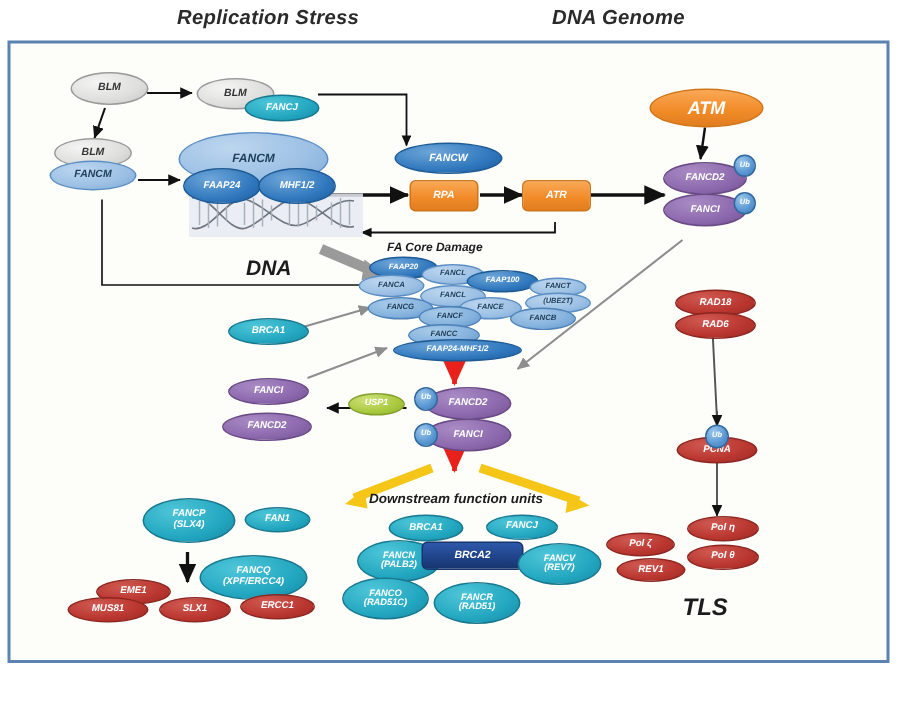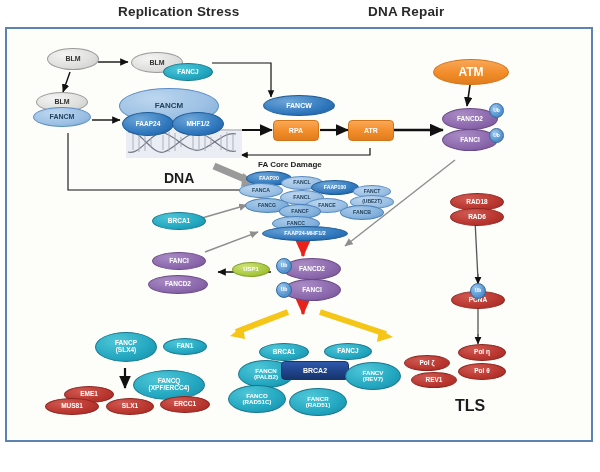--- a/index.html
+++ b/index.html
@@ -3,21 +3,21 @@
 <meta charset="utf-8">
 <style>
   html,body{margin:0;padding:0;}
   body{
     width:600px;height:472px;
     background:#ffffff;
     font-family:"Liberation Sans", sans-serif;
     overflow:hidden;
     position:relative;
   }
-  #stage{position:absolute;left:0;top:0;width:600px;height:340px;}
+  #stage{position:absolute;left:0;top:0;width:600px;height:340px;font-style:italic;}
 
   .hdr{
     position:absolute;
     font-weight:bold;
     font-size:13.5px;
     color:#2a2a2a;
     letter-spacing:0.2px;
     white-space:nowrap;
   }
 
@@ -106,21 +106,21 @@
     background:#e6eaf2;
     opacity:.85;
   }
 </style>
 </head>
 <body>
 
 <div id="stage">
 
   <div class="hdr" style="left:118px;top:4px;">Replication Stress</div>
-  <div class="hdr" style="left:368px;top:4px;">DNA Repair</div>
+  <div class="hdr" style="left:368px;top:4px;">DNA Genome</div>
 
   <div class="frame"></div>
 
   <svg class="layer" viewBox="0 0 600 472">
     <defs>
       <marker id="ab" markerWidth="7" markerHeight="7" refX="5.6" refY="2.7" orient="auto">
         <path d="M0,0 L6,2.7 L0,5.4 z" fill="#111"></path>
       </marker>
       <marker id="ag" markerWidth="7" markerHeight="7" refX="5.6" refY="2.7" orient="auto">
         <path d="M0,0 L6,2.7 L0,5.4 z" fill="#8e8e8e"></path>
@@ -287,20 +287,21 @@
   <div class="node ell teal" style="left:133px;top:370px;width:72px;height:30px;font-size:6.5px;">
     <span>FANCQ</span>
     <span class="sub">(XPF/ERCC4)</span>
   </div>
 
   <div class="node ell red" style="left:64px;top:386px;width:50px;height:17px;font-size:6.5px;">EME1</div>
   <div class="node ell red" style="left:45px;top:398px;width:54px;height:17px;font-size:6.5px;">MUS81</div>
   <div class="node ell red" style="left:106px;top:398px;width:48px;height:17px;font-size:6.5px;">SLX1</div>
   <div class="node ell red" style="left:160px;top:396px;width:50px;height:17px;font-size:6.5px;">ERCC1</div>
 
+  <div class="caption" style="left:246px;top:327px;font-size:9px;">Downstream function units</div>
 
   <div class="node ell teal" style="left:259px;top:343px;width:50px;height:18px;font-size:6.5px;">BRCA1</div>
   <div class="node ell teal" style="left:324px;top:343px;width:48px;height:17px;font-size:6.5px;">FANCJ</div>
 
   <div class="node ell teal" style="left:238px;top:360px;width:56px;height:28px;font-size:6.2px;">
     <span>FANCN</span>
     <span class="sub">(PALB2)</span>
   </div>
 
   <div class="node rect navy" style="left:281px;top:361px;width:68px;height:19px;font-size:7px;">BRCA2</div>

